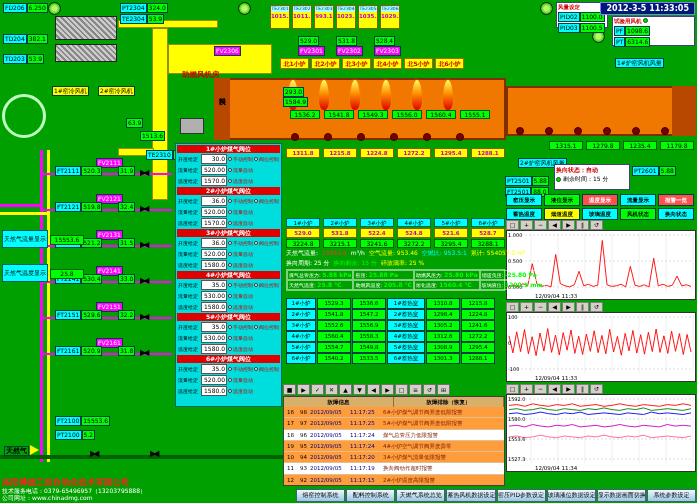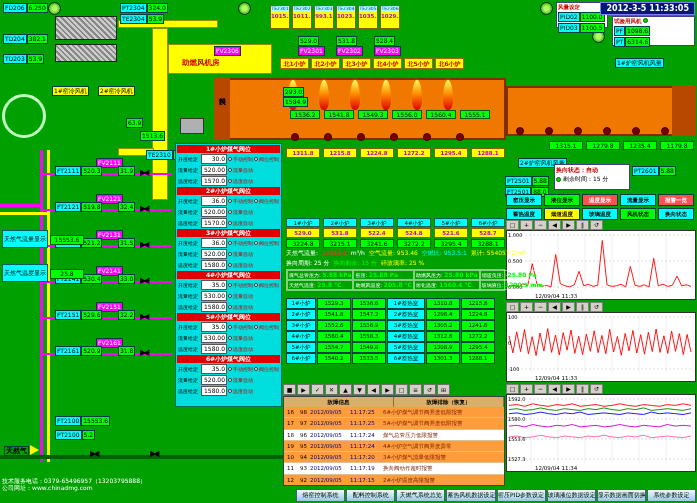--- a/index.html
+++ b/index.html
@@ -88,21 +88,21 @@
 </style>
 </head>
 <body>
 
 <div class="screen">
 
   <div class="duct" style="left:118px;top:20px;width:100px;height:8px"></div>
   <div class="duct" style="left:152px;top:28px;width:16px;height:172px"></div>
   <div class="duct" style="left:168px;top:44px;width:104px;height:30px"></div>
   <div class="duct" style="left:118px;top:148px;width:36px;height:8px"></div>
-  <div class="ductlabel" style="left:182px;top:58px">助燃风机房</div>
+  <div class="ductlabel" style="left:182px;top:70px">助燃风机房</div>
 
   <div class="furnace" style="left:214px;top:78px;width:292px;height:62px"></div>
   <div class="furncap" style="left:214px;top:78px;width:16px;height:62px"></div>
   <div class="furnace" style="left:506px;top:86px;width:190px;height:50px"></div>
   <div class="furncap" style="left:672px;top:86px;width:24px;height:50px"></div>
   <div class="feed" style="left:217px;top:92px">投料</div>
 
   <div class="bigcircle" style="left:2px;top:94px"></div>
   <div class="hatch" style="left:55px;top:16px;width:62px;height:24px"></div>
   <div class="hatch" style="left:55px;top:44px;width:62px;height:18px"></div>
@@ -597,20 +597,21 @@
         <span class="pl">6#小炉</span>
         <span class="pv">1540.2</span>
         <span class="pv">1533.5</span>
         <span class="pl2">6#蓄热室</span>
         <span class="pv">1301.3</span>
         <span class="pv">1288.1</span>
       </div>
     </div>
 
   <div class="company">
+    <div class="l1">洛阳博德工控自动化技术有限公司</div>
     <div class="l2">技术服务电话：0379-65496957（13203795888）</div>
     <div class="l3">公司网址：www.chinadmg.com</div>
   </div>
 
   <div id="layer">
       <div class="sensor" style="left: 3px; top: 3px;">
         <span class="s-tag">FD206</span>
         <span class="s-val">6.250</span>
       </div>
       <div class="sensor" style="left: 3px; top: 34px;">

